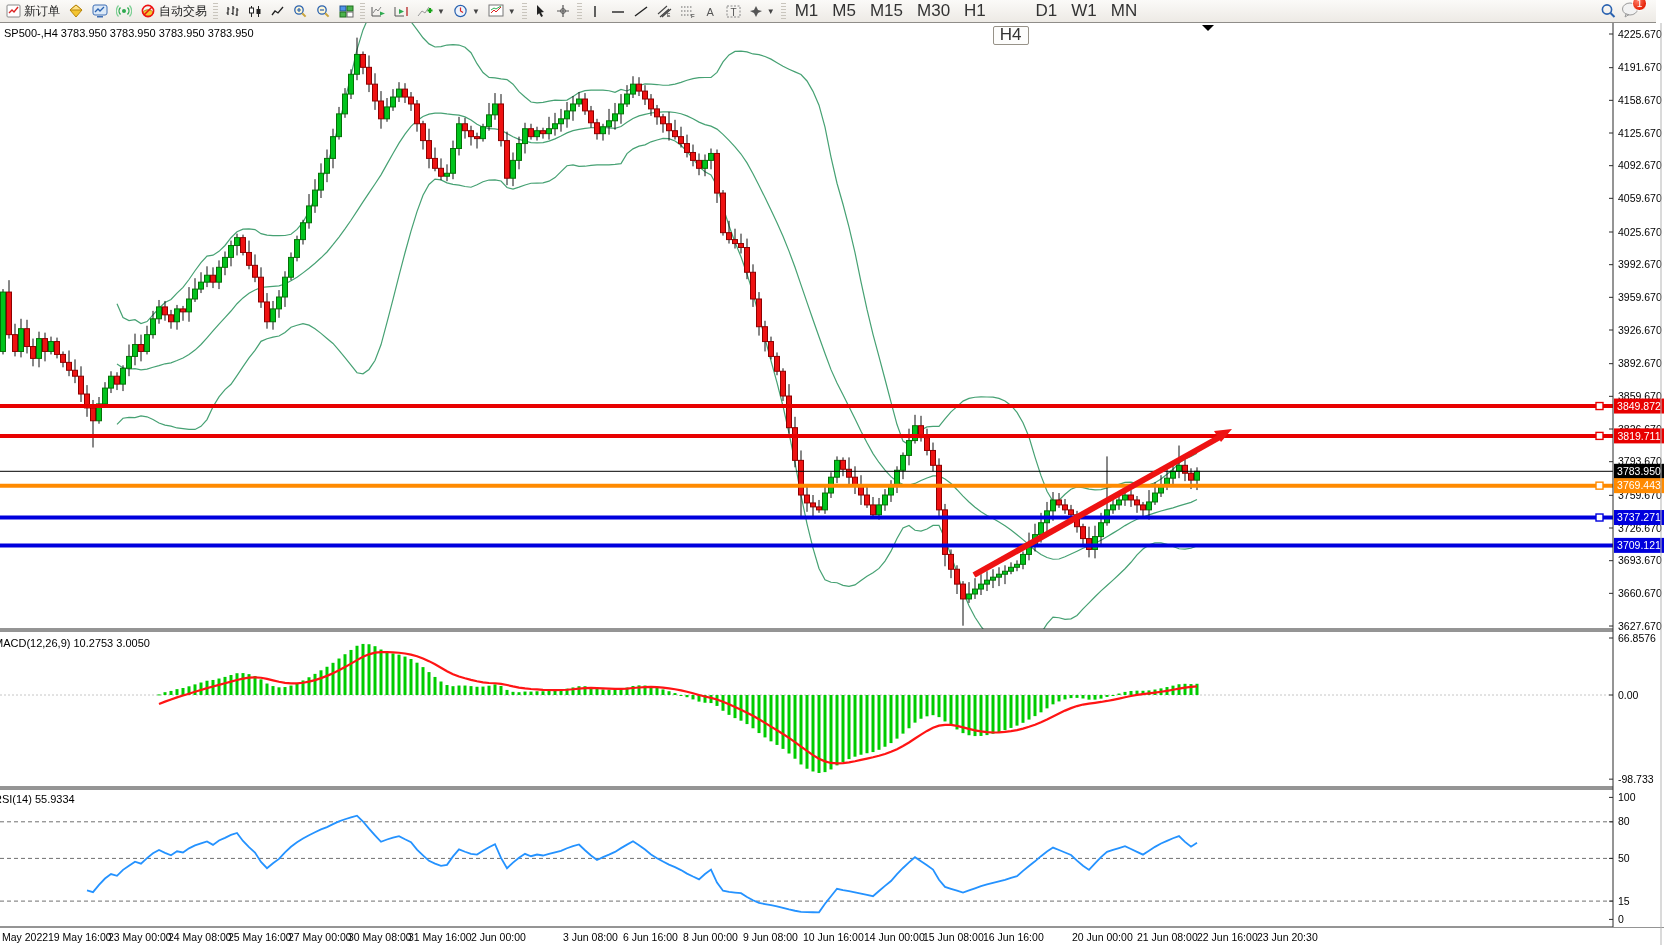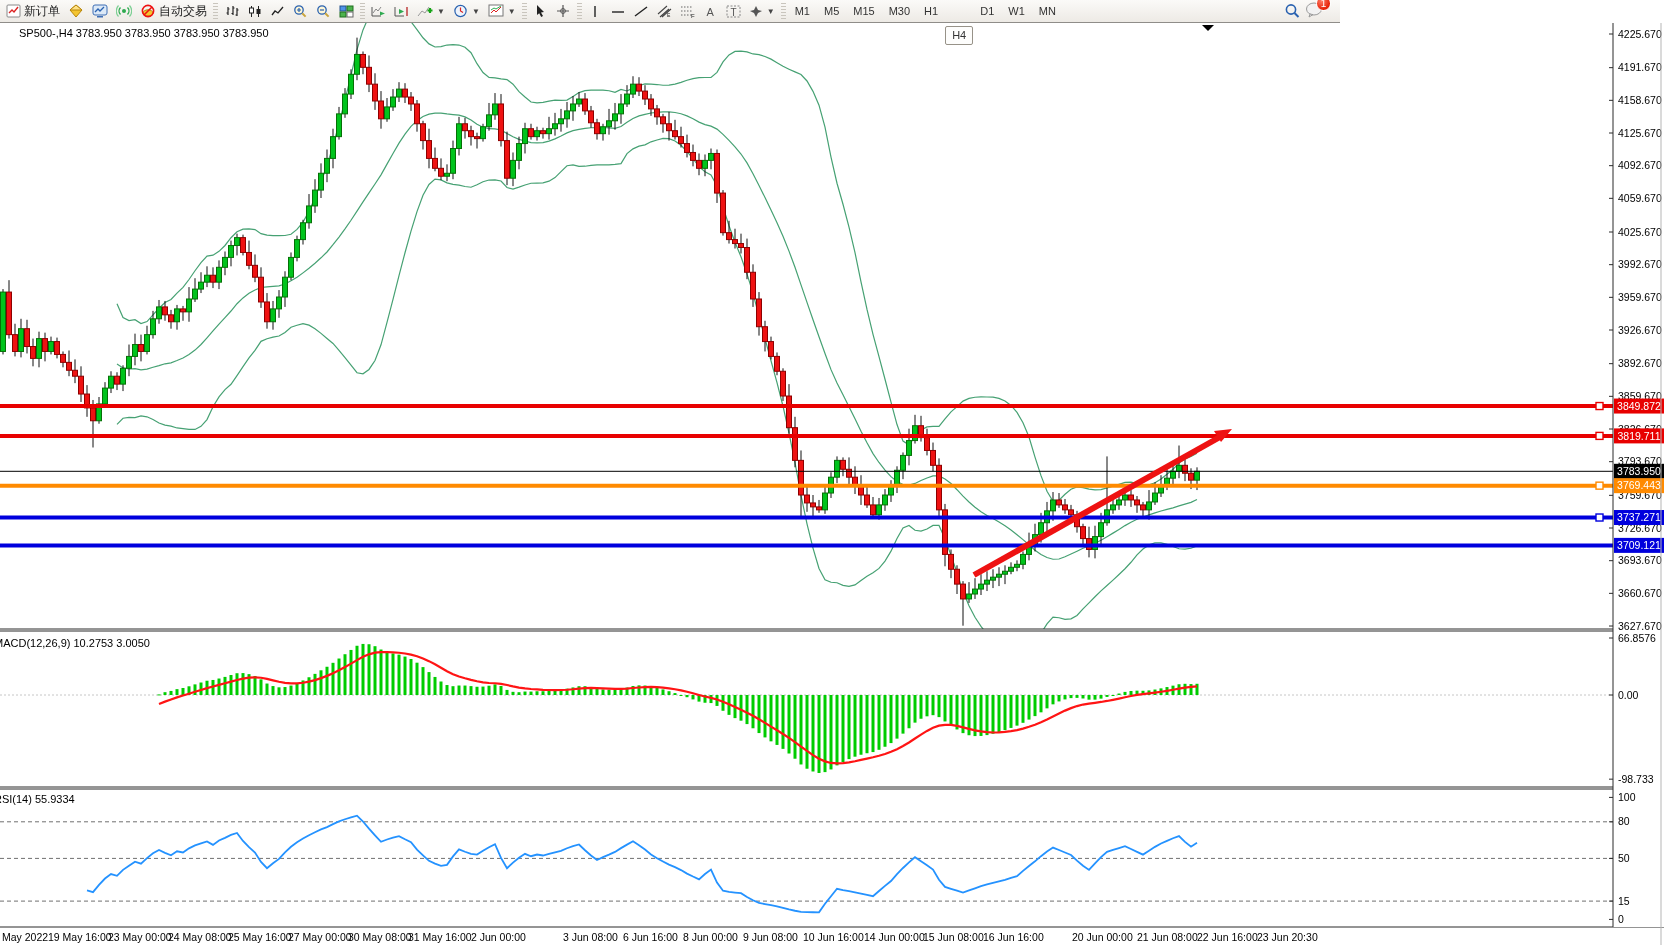--- a/index.html
+++ b/index.html
@@ -1,32 +1,32 @@
 <!DOCTYPE html>
 <html><head>
 <meta charset="utf-8">
 <style>
   * { margin:0; padding:0; box-sizing:border-box; }
   html,body { width:1664px; height:945px; overflow:hidden; background:#fff;
     font-family:"Liberation Sans", sans-serif; }
   #app { position:relative; width:1664px; height:945px; background:#fff; }
 
   
-  .toolbar { position:absolute; left:0; top:0; width:1340px; height:23px;
+  .toolbar { position:absolute; left:0; top:0; width:1656px; height:23px;
     background:linear-gradient(#fbfaf8,#edeae5); border-bottom:1px solid #8f8d89;
     display:flex; align-items:center; padding:0 2px; z-index:10; }
   .tb-grip { width:5px; height:16px; margin:0 2px;
     background:repeating-linear-gradient(to bottom,#c9c5bd 0 1px,transparent 1px 3px);
     flex:0 0 auto; }
   .tb-btn { height:20px; min-width:23px; padding:0 3px; display:flex; align-items:center;
     justify-content:center; gap:3px; font-size:12px; color:#222; border:1px solid transparent;
     border-radius:2px; cursor:default; flex:0 0 auto; }
   .tb-btn svg { display:block; }
   .caret { font-size:8px; color:#444; margin-left:1px; }
-  .tf-btn { height:19px; padding:0 6px; display:flex; align-items:center; font-size:11px;
+  .tf-btn { height:19px; padding:0 6px; display:flex; align-items:center; font-size:17px;
     color:#333; border:1px solid transparent; border-radius:2px; flex:0 0 auto; }
   .tf-btn.active { background:#fdfdfc; border:1px solid #979288;margin-top:48px; }
   .tb-spacer { flex:1 1 auto; }
   .badge { position:absolute; right:-7px; top:-5px; min-width:15px; height:15px; border-radius:8px;
     background:radial-gradient(circle at 35% 30%,#ff7a64,#e52207 70%); color:#fff; font-size:10px;
     display:flex; align-items:center; justify-content:center; padding:0 3px; border:1px solid #fff; }
   .bubble-wrap { position:relative; margin-right:14px; }
 
   
   #chartsvg { position:absolute; left:0; top:0; z-index:1; }
@@ -968,17 +968,17 @@
         <text x="864" y="941" font-size="10.5" font-family="Liberation Sans, sans-serif" fill="#000">14 Jun 00:00</text>
         <text x="923" y="941" font-size="10.5" font-family="Liberation Sans, sans-serif" fill="#000">15 Jun 08:00</text>
         <text x="983" y="941" font-size="10.5" font-family="Liberation Sans, sans-serif" fill="#000">16 Jun 16:00</text>
         <text x="1072" y="941" font-size="10.5" font-family="Liberation Sans, sans-serif" fill="#000">20 Jun 00:00</text>
         <text x="1137" y="941" font-size="10.5" font-family="Liberation Sans, sans-serif" fill="#000">21 Jun 08:00</text>
         <text x="1197" y="941" font-size="10.5" font-family="Liberation Sans, sans-serif" fill="#000">22 Jun 16:00</text>
         <text x="1257" y="941" font-size="10.5" font-family="Liberation Sans, sans-serif" fill="#000">23 Jun 20:30</text>
       </g>
     </svg>
 
-  <div class="ovl" style="left:19px; top:27px;">SP500-,H4  3783.950 3783.950 3783.950 3783.950</div>
+  <div class="ovl" style="left:4px; top:27px;">SP500-,H4  3783.950 3783.950 3783.950 3783.950</div>
   <div class="ovl" style="left:-6px; top:637px;">MACD(12,26,9) 10.2753 3.0050</div>
   <div class="ovl" style="left:-6px; top:793px;">RSI(14) 55.9334</div>
 
 </div>
 
 </body></html>

